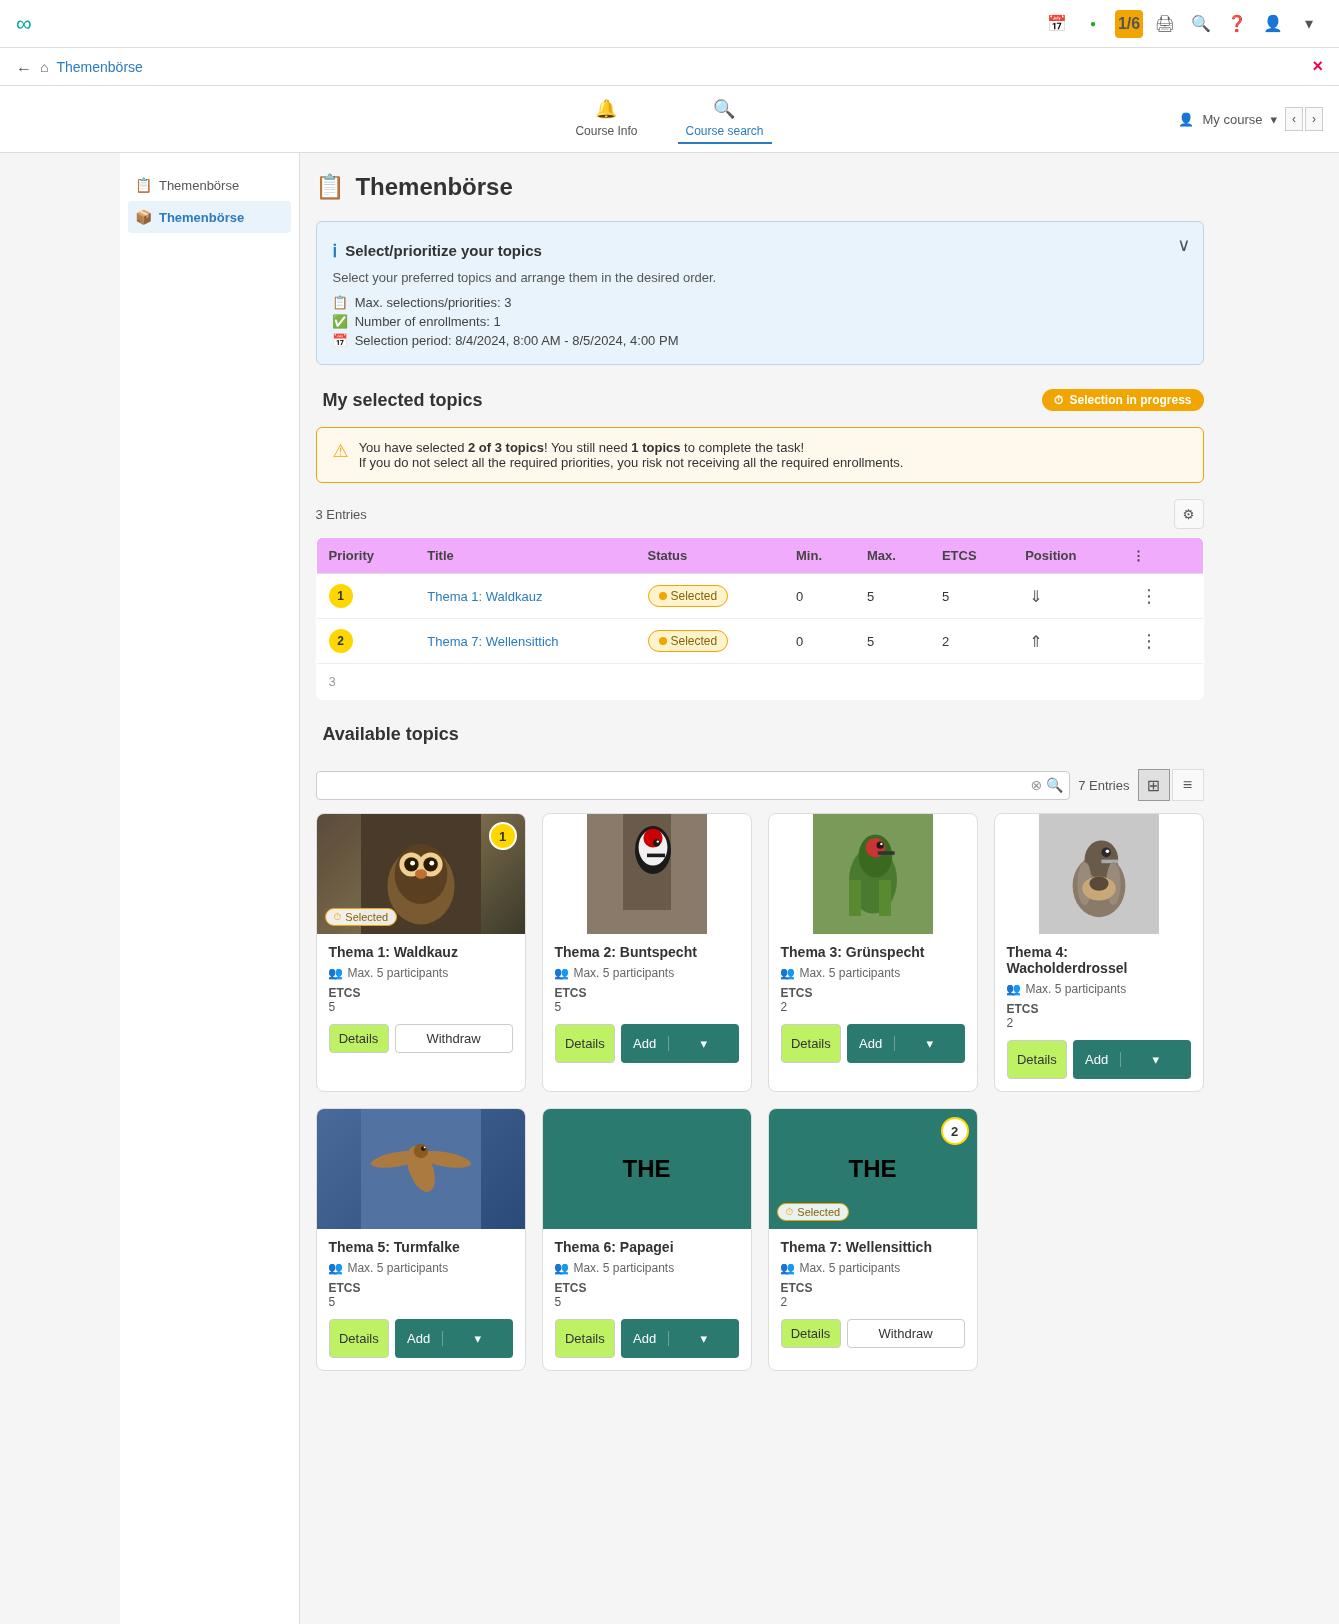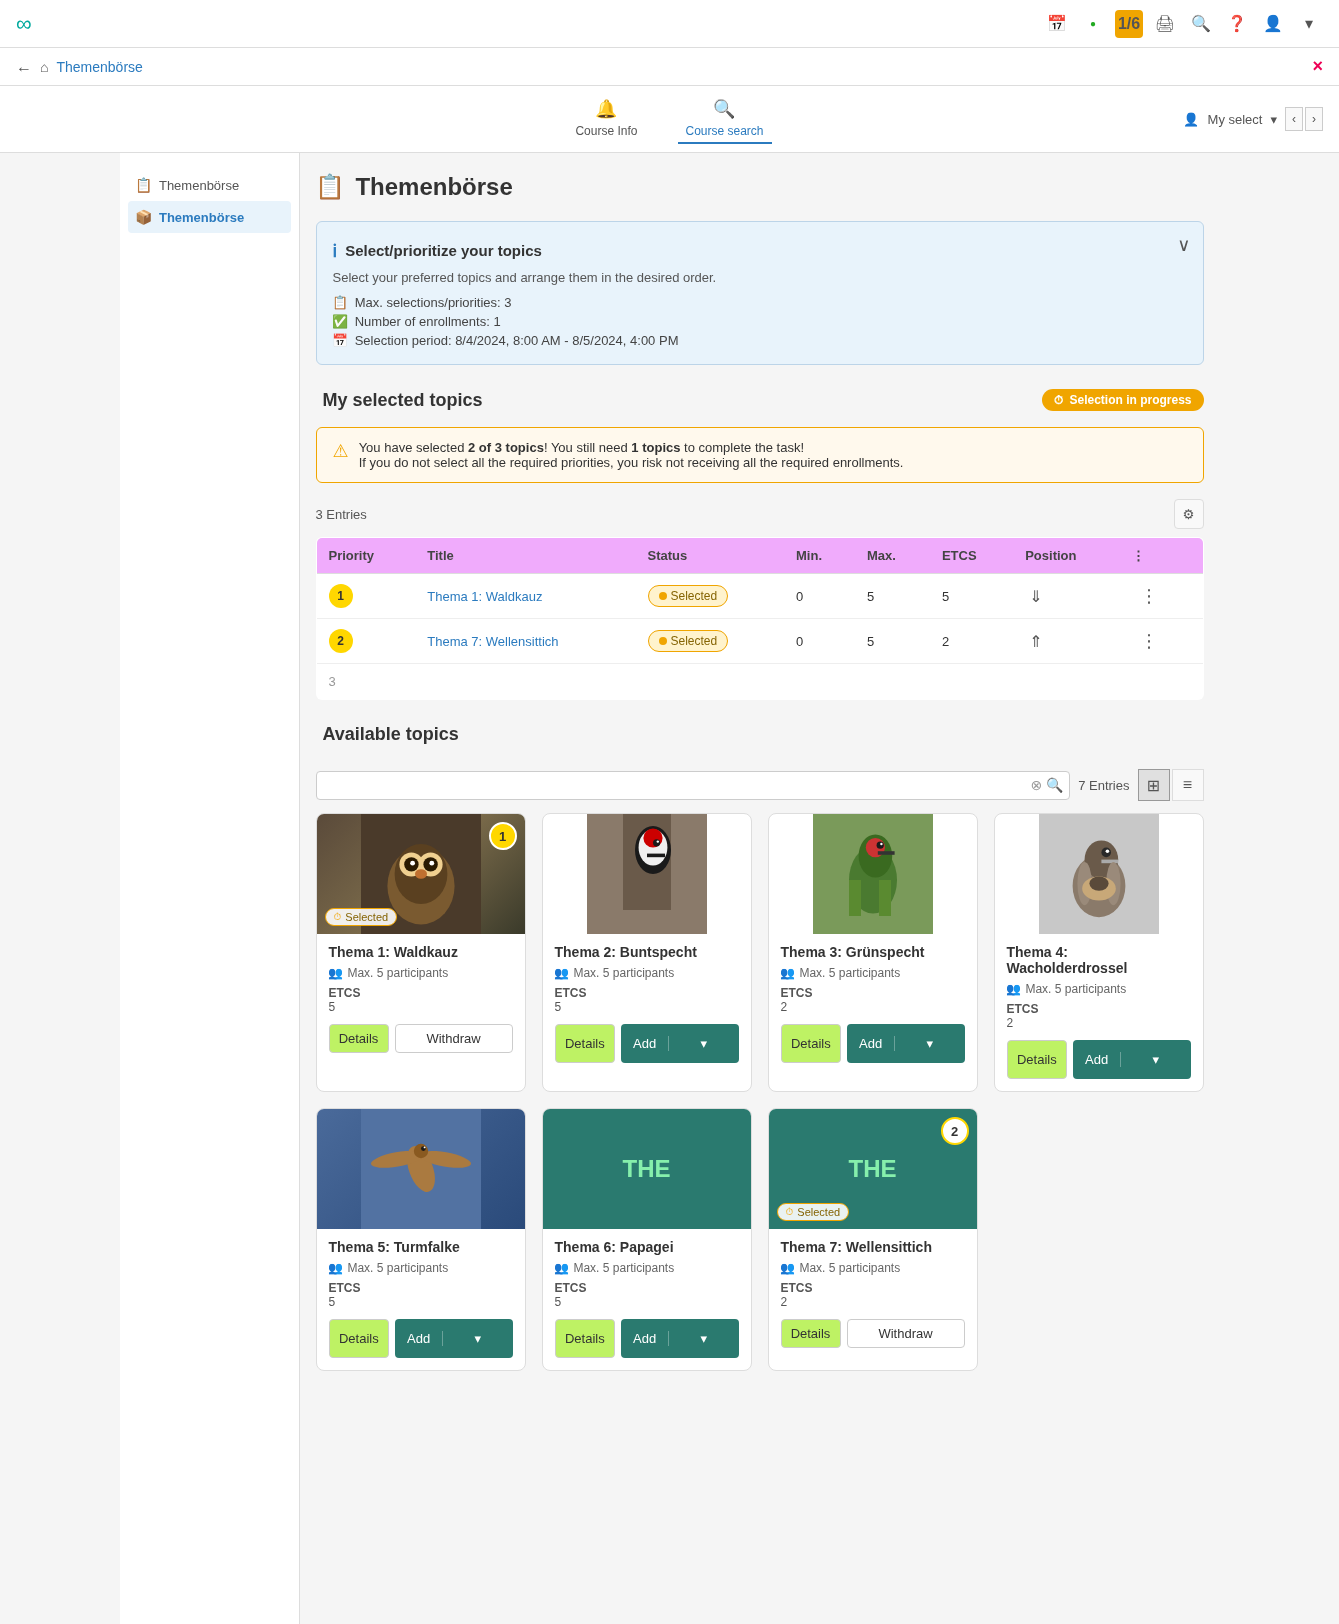--- a/index.html
+++ b/index.html
@@ -88,21 +88,21 @@
     .search-icon-btn { position: absolute; right: 6px; top: 50%; transform: translateY(-50%); cursor: pointer; color: #555; font-size: 14px; }
     .entries-label { font-size: 13px; color: #555; white-space: nowrap; }
     .view-toggle { display: flex; gap: 2px; }
     .view-btn { width: 32px; height: 32px; border: 1px solid #ddd; cursor: pointer; display: flex; align-items: center; justify-content: center; font-size: 16px; color: #555; background: #f9f9f9; }
     .view-btn.active { background: #e0e0e0; border-color: #999; }
 
     
     .cards-grid { display: grid; grid-template-columns: repeat(4, 1fr); gap: 16px; }
     .card { background: #fff; border: 1px solid #ddd; border-radius: 8px; overflow: hidden; }
     .card-img { width: 100%; height: 120px; object-fit: cover; position: relative; overflow: hidden; }
-    .card-img-placeholder { width: 100%; height: 120px; background: #2a7a6f; display: flex; align-items: center; justify-content: center; color: #86efac; font-size: 24px; font-weight: 700; }
+    .card-img-placeholder { width: 100%; height: 120px; background: #2a7a6f; display: flex; align-items: center; justify-content: center; color: #000000; font-size: 24px; font-weight: 700; }
     .card-priority-badge { position: absolute; top: 8px; right: 8px; width: 28px; height: 28px; border-radius: 50%; background: #ffd700; display: flex; align-items: center; justify-content: center; font-size: 13px; font-weight: 700; color: #333; border: 2px solid #fff; }
     .card-selected-badge { position: absolute; bottom: 8px; left: 8px; background: rgba(255,255,255,0.9); border: 1px solid #f0a500; border-radius: 20px; padding: 2px 8px; font-size: 11px; display: flex; align-items: center; gap: 4px; color: #856404; }
     .card-body { padding: 10px 12px; }
     .card-title { font-size: 14px; font-weight: 600; margin-bottom: 6px; }
     .card-meta { display: flex; align-items: center; gap: 4px; font-size: 12px; color: #666; margin-bottom: 6px; }
     .card-etcs-label { font-size: 12px; color: #555; font-weight: 600; }
     .card-etcs-val { font-size: 12px; color: #555; }
     .card-actions { display: flex; gap: 6px; padding: 0 12px 12px; }
     .btn-details { flex: 1; padding: 6px 0; border: 1px solid #ccc; background: #bef264; border-radius: 4px; cursor: pointer; font-size: 13px; color: #333; }
     .btn-add { flex: 2; padding: 6px 0; border: none; background: #2a7a6f; border-radius: 4px; cursor: pointer; font-size: 13px; color: #fff; display: flex; align-items: center; justify-content: center; }
@@ -148,21 +148,21 @@
       <span class="icon">🔔</span>
       <span>Course Info</span>
     </div>
     <div class="sub-nav-item active">
       <span class="icon">🔍</span>
       <span>Course search</span>
     </div>
   </div>
   <div class="my-course">
     <span>👤</span>
-    <span>My select</span>
+    <span>My course</span>
     <span>▾</span>
     <div class="nav-arrows">
       <button class="nav-arrow">‹</button>
       <button class="nav-arrow">›</button>
     </div>
   </div>
 </div>
 
 <div style="display:flex; max-width:1100px; margin:0 auto;">
 

